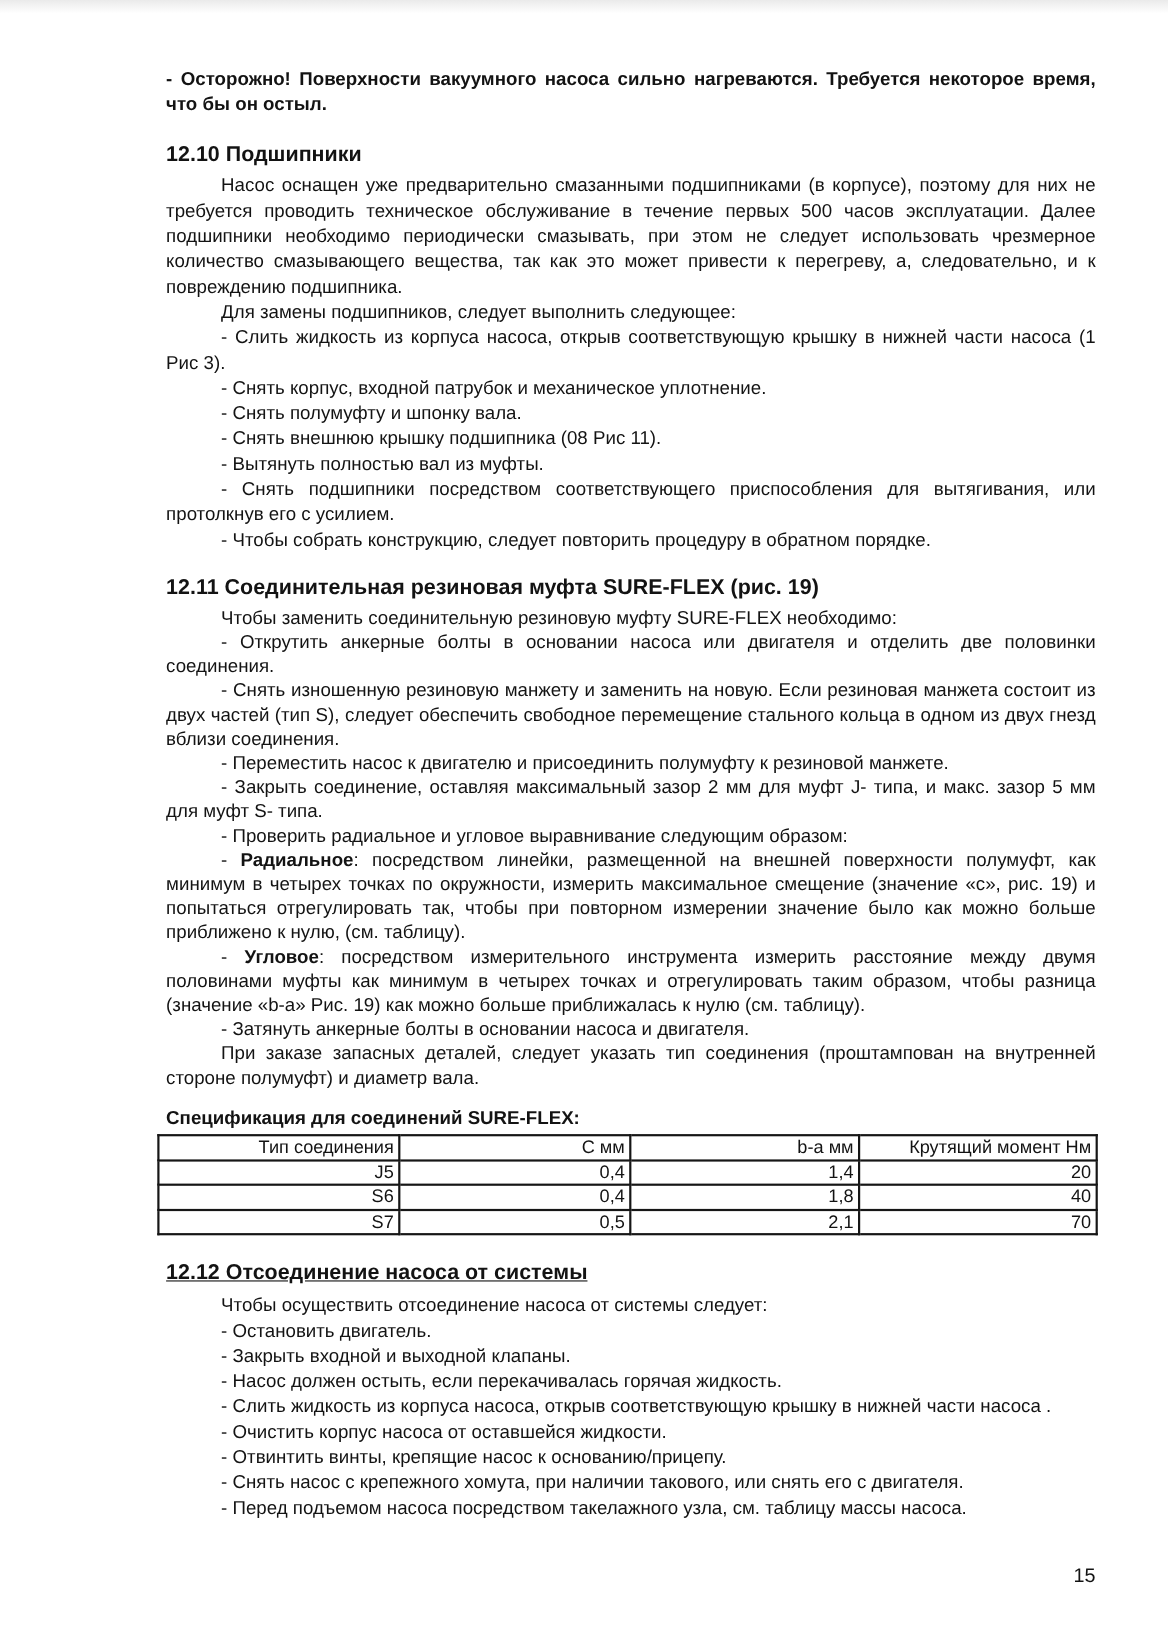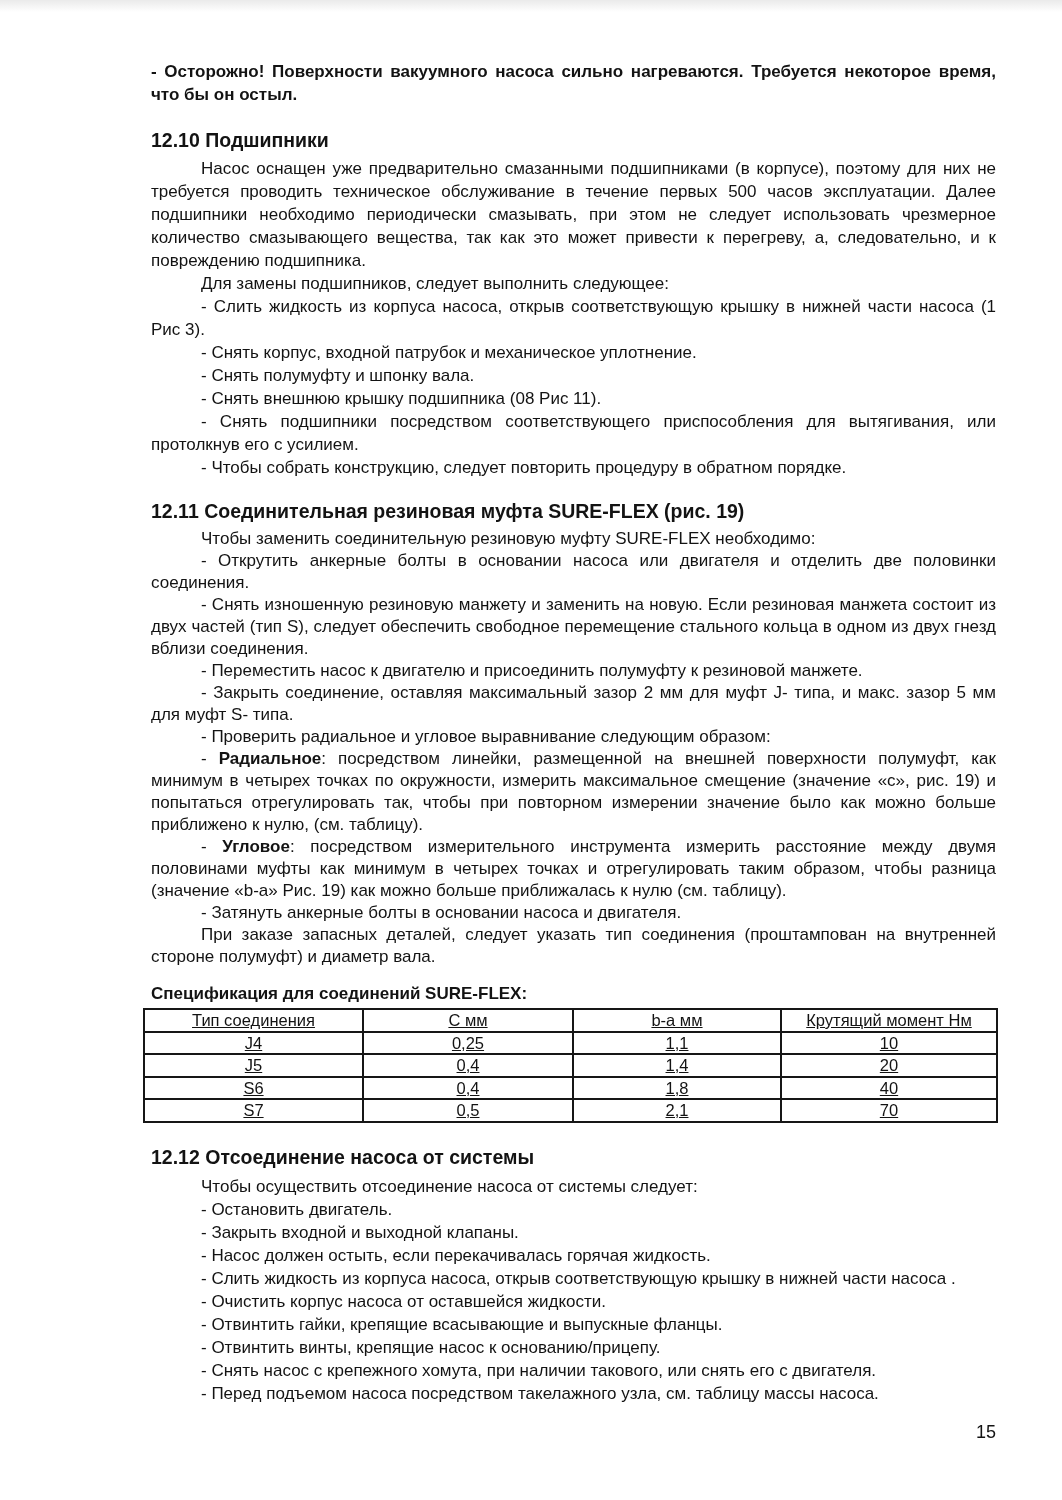--- a/index.html
+++ b/index.html
@@ -32,46 +32,45 @@
   .bold { font-weight: bold; }
   .b { font-weight: bold; }
   .hd {
     margin: 22px 0 4px 0;
     font-size: 19.5px;
     line-height: 25px;
     font-weight: bold;
     text-align: left;
   }
   .hd.tight { margin-top: 20px; }
-  .hd.h1212 { margin-bottom: 5px; }
+  .hd.h1212 { margin-bottom: 5px; text-decoration: underline; }
   .s1211 .para { line-height: 22px; }
   .spec-label {
     margin-top: 14px;
     font-size: 17px;
     text-align: left;
     font-weight: bold;
   }
   table.spec {
     border-collapse: collapse;
     margin: 3px 0 0 -8px;
     width: 853px;
     table-layout: fixed;
   }
   .spec th, .spec td {
     border: 2px solid #161616;
     font-size: 16.5px;
     font-weight: normal;
-    text-align: center;
+    text-align: right;
     vertical-align: middle;
     padding: 0 4px;
     line-height: 20.5px;
     height: 20.5px;
     overflow: hidden;
     white-space: nowrap;
-    text-decoration: underline;
   }
   .pageno {
     position: absolute;
     top: 1421px;
     left: 953px;
     width: 43px;
     text-align: right;
     font-size: 18px;
     line-height: 23px;
   }
@@ -86,20 +85,21 @@
 
     <p class="para bold">- Осторожно! Поверхности вакуумного насоса сильно нагреваются. Требуется некоторое время, что бы он остыл.</p>
 
     <h2 class="hd">12.10 Подшипники</h2>
     <p class="para ind">Насос оснащен уже предварительно смазанными подшипниками (в корпусе), поэтому для них не требуется проводить техническое обслуживание в течение первых 500 часов эксплуатации. Далее подшипники необходимо периодически смазывать, при этом не следует использовать чрезмерное количество смазывающего вещества, так как это может привести к перегреву, а, следовательно, и к повреждению подшипника.</p>
     <p class="para ind">Для замены подшипников, следует выполнить следующее:</p>
     <p class="para ind">- Слить жидкость из корпуса насоса, открыв соответствующую крышку в нижней части насоса (1 Рис 3).</p>
     <p class="para ind">- Снять корпус, входной патрубок и механическое уплотнение.</p>
     <p class="para ind">- Снять полумуфту и шпонку вала.</p>
     <p class="para ind">- Снять внешнюю крышку подшипника (08 Рис 11).</p>
+    <p class="para ind">- Вытянуть полностью вал из муфты.</p>
     <p class="para ind">- Снять подшипники посредством соответствующего приспособления для вытягивания, или протолкнув его с усилием.</p>
     <p class="para ind">- Чтобы собрать конструкцию, следует повторить процедуру в обратном порядке.</p>
 
     <h2 class="hd tight">12.11 Соединительная резиновая муфта SURE-FLEX (рис. 19)</h2>
     <div class="s1211">
       <p class="para ind">Чтобы заменить соединительную резиновую муфту SURE-FLEX необходимо:</p>
       <p class="para ind">- Открутить анкерные болты в основании насоса или двигателя и отделить две половинки соединения.</p>
       <p class="para ind">- Снять изношенную резиновую манжету и заменить на новую. Если резиновая манжета состоит из двух частей (тип S), следует обеспечить свободное перемещение стального кольца в одном из двух гнезд вблизи соединения.</p>
       <p class="para ind">- Переместить насос к двигателю и присоединить полумуфту к резиновой манжете.</p>
       <p class="para ind">- Закрыть соединение, оставляя максимальный зазор 2 мм для муфт J- типа, и макс. зазор 5 мм для муфт S- типа.</p>
@@ -121,26 +121,20 @@
       <thead>
         <tr>
           <th>Тип соединения</th>
           <th>С мм</th>
           <th>b-a мм</th>
           <th>Крутящий момент Нм</th>
         </tr>
       </thead>
       <tbody>
         <tr>
-          <td>J4</td>
-          <td>0,25</td>
-          <td>1,1</td>
-          <td>10</td>
-        </tr>
-        <tr>
           <td>J5</td>
           <td>0,4</td>
           <td>1,4</td>
           <td>20</td>
         </tr>
         <tr>
           <td>S6</td>
           <td>0,4</td>
           <td>1,8</td>
           <td>40</td>
@@ -154,21 +148,20 @@
       </tbody>
     </table>
 
     <h2 class="hd h1212">12.12 Отсоединение насоса от системы</h2>
     <p class="para ind">Чтобы осуществить отсоединение насоса от системы следует:</p>
     <p class="para ind">- Остановить двигатель.</p>
     <p class="para ind">- Закрыть входной и выходной клапаны.</p>
     <p class="para ind">- Насос должен остыть, если перекачивалась горячая жидкость.</p>
     <p class="para ind">- Слить жидкость из корпуса насоса, открыв соответствующую крышку в нижней части насоса .</p>
     <p class="para ind">- Очистить корпус насоса от оставшейся жидкости.</p>
-    <p class="para ind">- Отвинтить гайки, крепящие всасывающие и выпускные фланцы.</p>
     <p class="para ind">- Отвинтить винты, крепящие насос к основанию/прицепу.</p>
     <p class="para ind">- Снять насос с крепежного хомута, при наличии такового, или снять его с двигателя.</p>
     <p class="para ind">- Перед подъемом насоса посредством такелажного узла, см. таблицу массы насоса.</p>
 
   </main>
 
   <div class="pageno">15</div>
 </div>
 
 </body></html>

